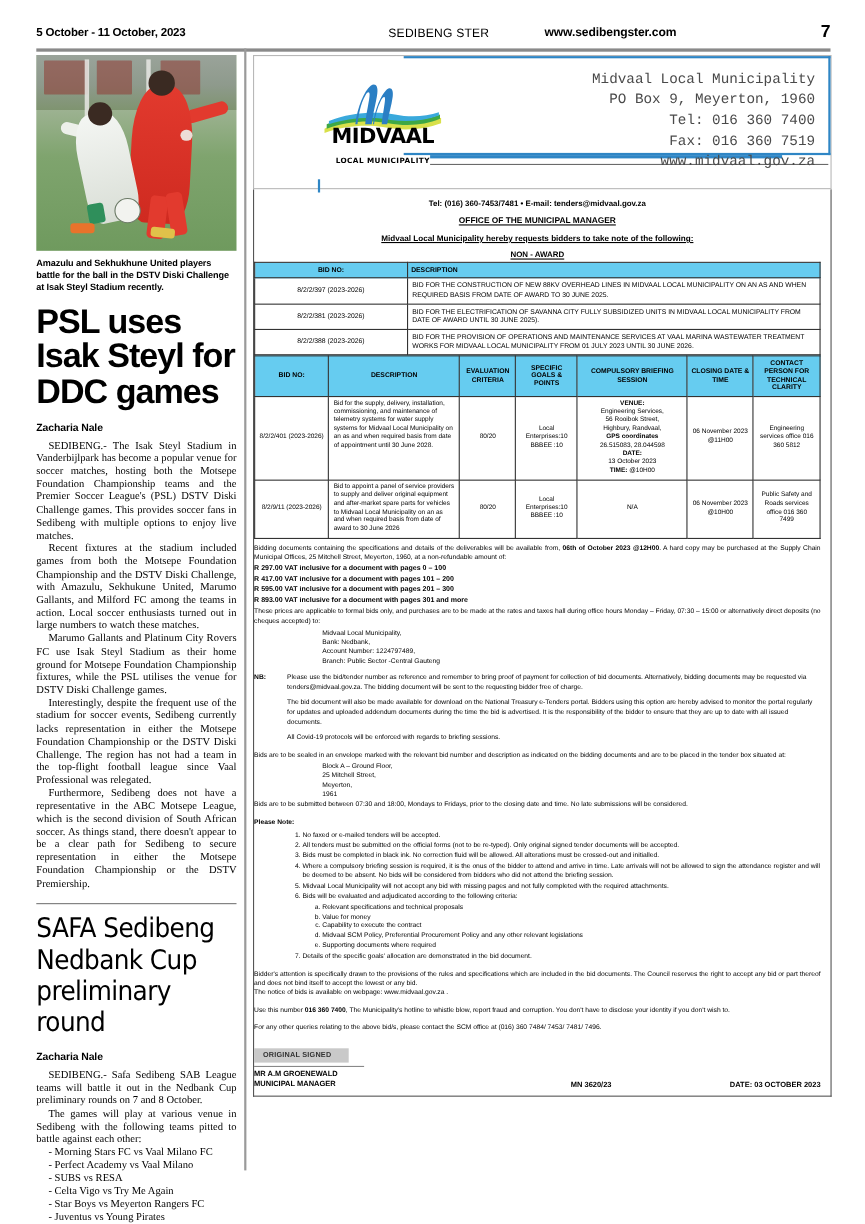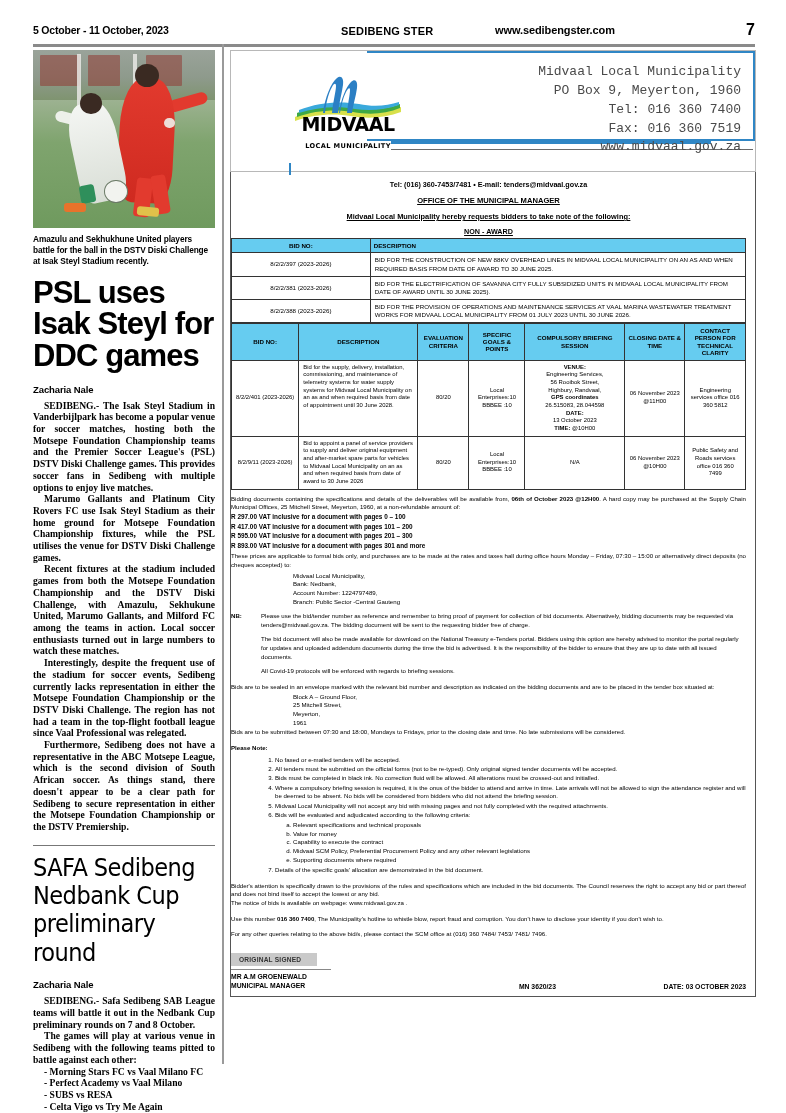--- a/index.html
+++ b/index.html
@@ -9,21 +9,21 @@
     background:#ffffff;
     font-family:"Liberation Sans", sans-serif;
     color:#000;
     overflow:hidden;
   }
   .page { position:relative; width:786px; height:1113px; padding:0; }
 
   
   .masthead { position:absolute; left:33px; top:24px; width:722px; height:22px;text-align:center; }
   .mh-date { position:absolute; left:0; top:0; font-size:10.5px; font-weight:bold; letter-spacing:-0.2px; white-space:nowrap; }
-  .mh-title { position:absolute; left:308px; top:1px; font-size:11px; font-weight:bold; letter-spacing:0.2px; white-space:nowrap; }
+  .mh-title { position:absolute; left:320px; top:1px; font-size:11px; font-weight:normal; letter-spacing:0.2px; white-space:nowrap; }
   .mh-url { position:absolute; left:462px; top:0px; font-size:11px; font-weight:bold; letter-spacing:-0.1px; white-space:nowrap; }
   .mh-page { position:absolute; right:0; top:-3px; font-size:16px; font-weight:bold; }
   .mh-rule { position:absolute; left:33px; top:44px; width:722px; height:3px; background:#8a8a8a; }
 
   
   .col-divider { position:absolute; left:222px; top:44px; width:2px; height:1020px; background:#9a9a9a; }
 
   
   .leftcol { position:absolute; left:33px; top:50px; width:182px; }
 
@@ -47,21 +47,21 @@
   .ph-ball { position:absolute; left:39%; top:73%; width:13%; height:13%; background:#f2f3ef; border:1px solid #6b7a66; border-radius:50%; }
   .ph-ball2 { position:absolute; left:72%; top:38%; width:6%; height:6%; background:#eef0ea; border-radius:50%; opacity:.9; }
   .ph-boot1 { position:absolute; left:17%; top:86%; width:12%; height:5%; background:#e8732b; border-radius:3px; }
   .ph-boot2 { position:absolute; left:57%; top:88%; width:12%; height:5%; background:#e0c14a; border-radius:3px; transform:rotate(6deg); }
   .ph-sock { position:absolute; left:26%; top:76%; width:8%; height:10%; background:#2f8f5b; border-radius:3px; transform:rotate(-10deg); }
 
   .caption { font-size:8.3px; font-weight:bold; line-height:1.32; margin-top:6px; letter-spacing:-0.1px; }
 
   .headline-1 { font-size:31px; font-weight:bold; line-height:1.02; letter-spacing:-0.9px; margin-top:10px; }
   .byline { font-size:9.5px; font-weight:bold; margin-top:12px; letter-spacing:-0.1px; }
-  .body-serif { font-family:"Liberation Serif", serif; font-size:9.6px; line-height:1.22; text-align:justify; margin-top:5px;font-weight:bold; }
+  .body-serif { font-family:"Liberation Serif", serif; font-size:9.6px; line-height:1.22; text-align:justify; margin-top:5px; }
   .body-serif p { margin:0; text-indent:11px; }
   .fixtures { font-family:"Liberation Serif", serif; font-size:9.6px; line-height:1.22; margin:0; padding:0; list-style:none; }
   .fixtures li { text-indent:0; padding-left:11px; }
 
   .hr-thin { border-top:1px solid #777; margin:12px 0 0 0; height:1px; }
   .headline-2 { font-size:24.5px; font-weight:normal; line-height:1.16; letter-spacing:-0.6px; margin-top:8px;
                 font-family:"DejaVu Sans", sans-serif; transform:scaleX(0.92); transform-origin:left top; }
 
   
   .advert { position:absolute; left:230px; top:50px; width:526px; }
@@ -162,22 +162,22 @@
       <div class="ph-ball"></div>
       <div class="ph-ball2"></div>
     </div>
 
     <div class="caption">Amazulu and Sekhukhune United players battle for the ball in the DSTV Diski Challenge at Isak Steyl Stadium recently.</div>
 
     <div class="headline-1">PSL uses Isak Steyl for DDC games</div>
     <div class="byline">Zacharia Nale</div>
     <div class="body-serif">
       <p>SEDIBENG.-  The Isak Steyl Stadium in Vanderbijlpark has become a popular venue for soccer matches, hosting both the Motsepe Foundation Championship teams and the Premier Soccer League's (PSL) DSTV Diski Challenge games. This provides soccer fans in Sedibeng with multiple options to enjoy live matches.</p>
+      <p>Recent fixtures at the stadium included games from both the Motsepe Foundation Championship and the DSTV Diski Challenge, with Amazulu, Sekhukune United, Marumo Gallants, and Milford FC among the teams in action. Local soccer enthusiasts turned out in large numbers to watch these matches.</p>
       <p>Marumo Gallants and Platinum City Rovers FC use Isak Steyl Stadium as their home ground for Motsepe Foundation Championship fixtures, while the PSL utilises the venue for DSTV Diski Challenge games.</p>
-      <p>Recent fixtures at the stadium included games from both the Motsepe Foundation Championship and the DSTV Diski Challenge, with Amazulu, Sekhukune United, Marumo Gallants, and Milford FC among the teams in action. Local soccer enthusiasts turned out in large numbers to watch these matches.</p>
       <p>Interestingly, despite the frequent use of the stadium for soccer events, Sedibeng currently lacks representation in either the Motsepe Foundation Championship or the DSTV Diski Challenge. The region has not had a team in the top-flight football league since Vaal Professional was relegated.</p>
       <p>Furthermore, Sedibeng does not have a representative in the ABC Motsepe League, which is the second division of South African soccer. As things stand, there doesn't appear to be a clear path for Sedibeng to secure representation in either the Motsepe Foundation Championship or the DSTV Premiership.</p>
     </div>
 
     <div class="hr-thin"></div>
     <div class="headline-2">SAFA Sedibeng Nedbank Cup preliminary round</div>
     <div class="byline">Zacharia Nale</div>
     <div class="body-serif">
       <p>SEDIBENG.- Safa Sedibeng SAB League teams will battle it out in the Nedbank Cup preliminary rounds on 7 and 8 October.</p>
       <p>The games will play at various venue in Sedibeng with the following teams pitted to battle against each other:</p>

